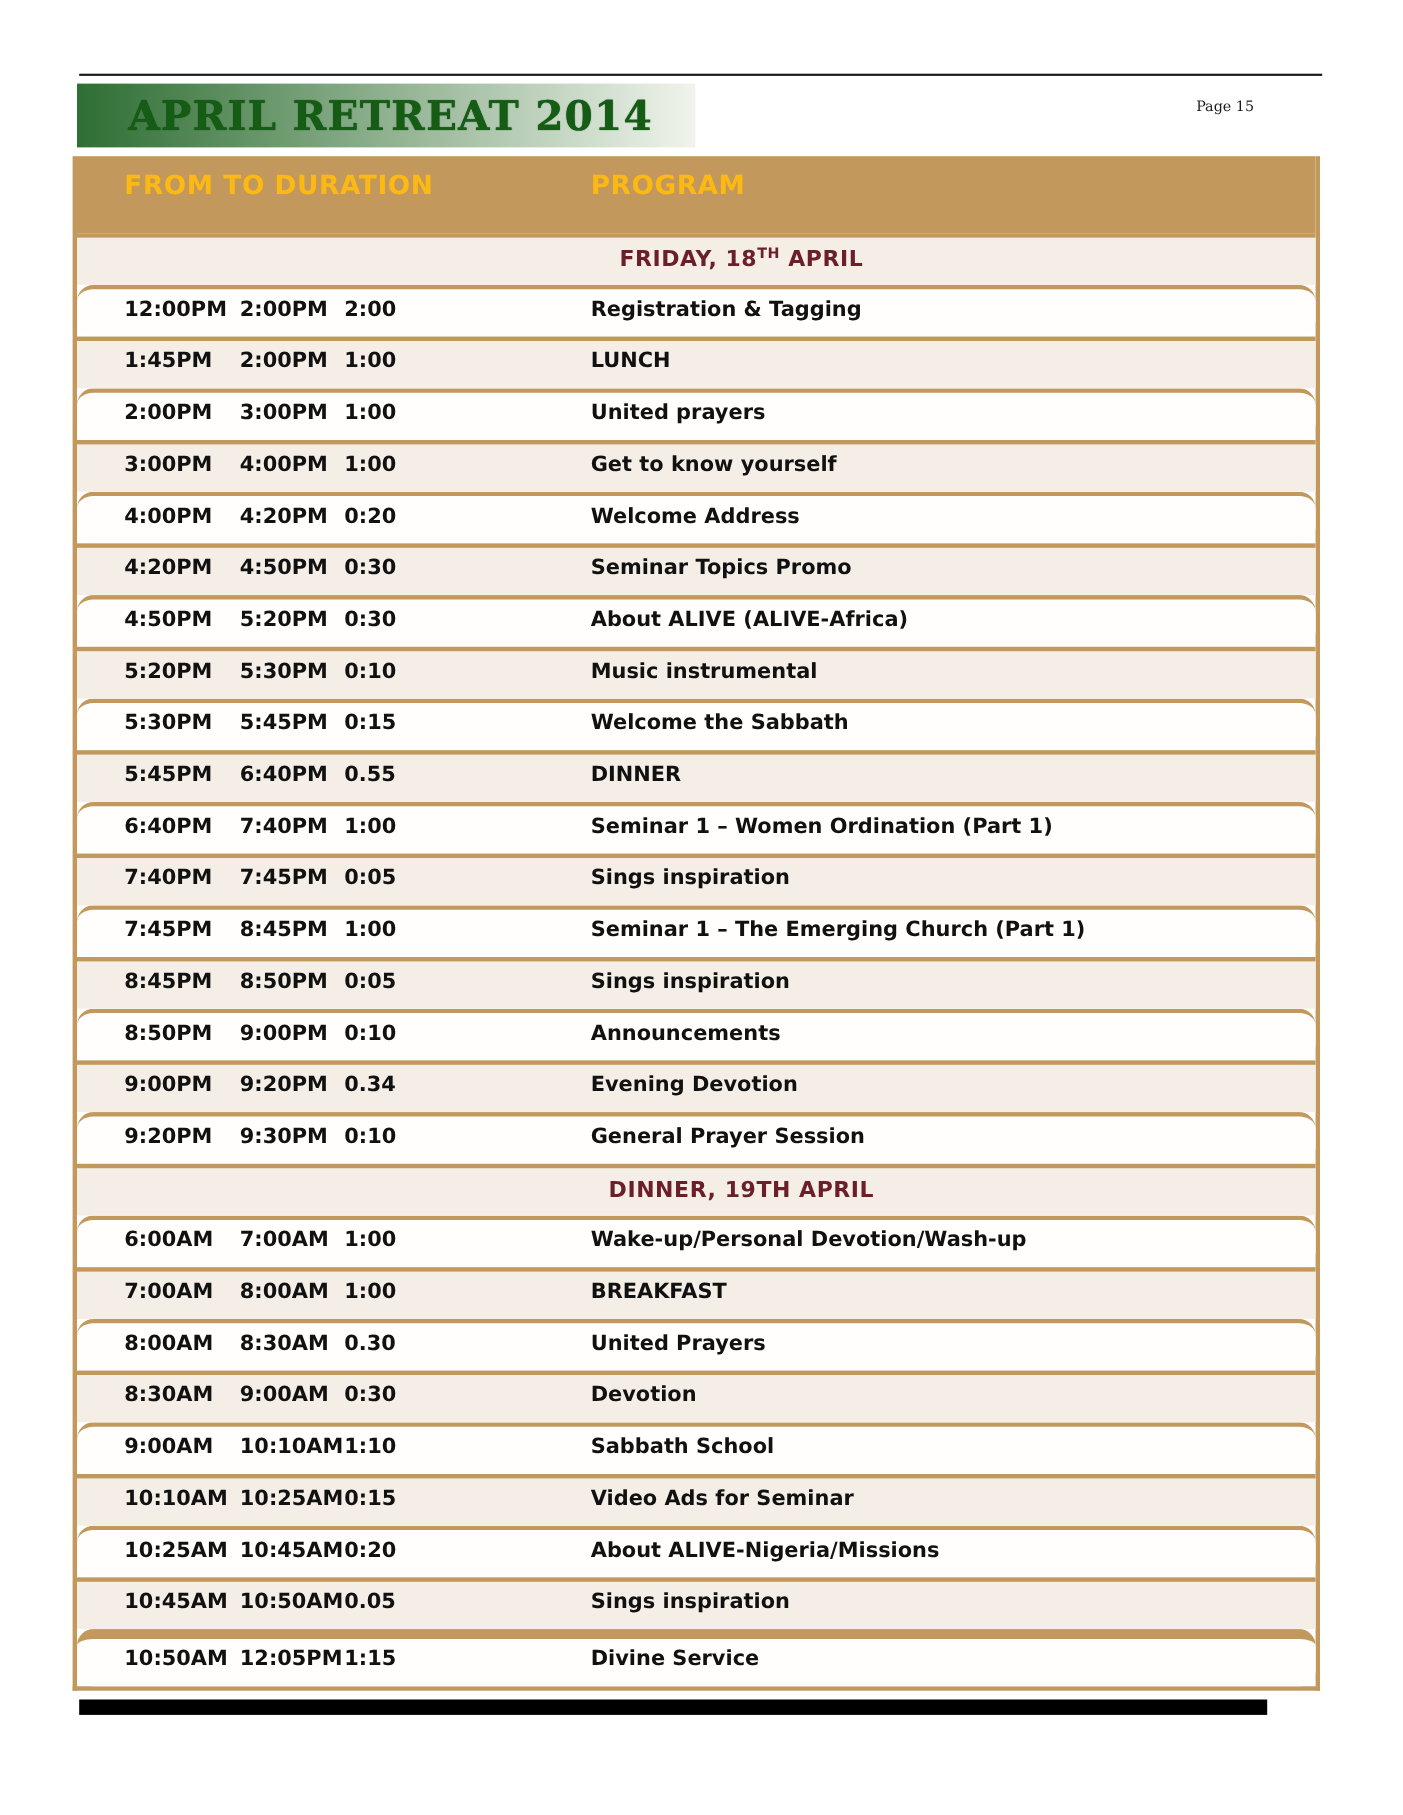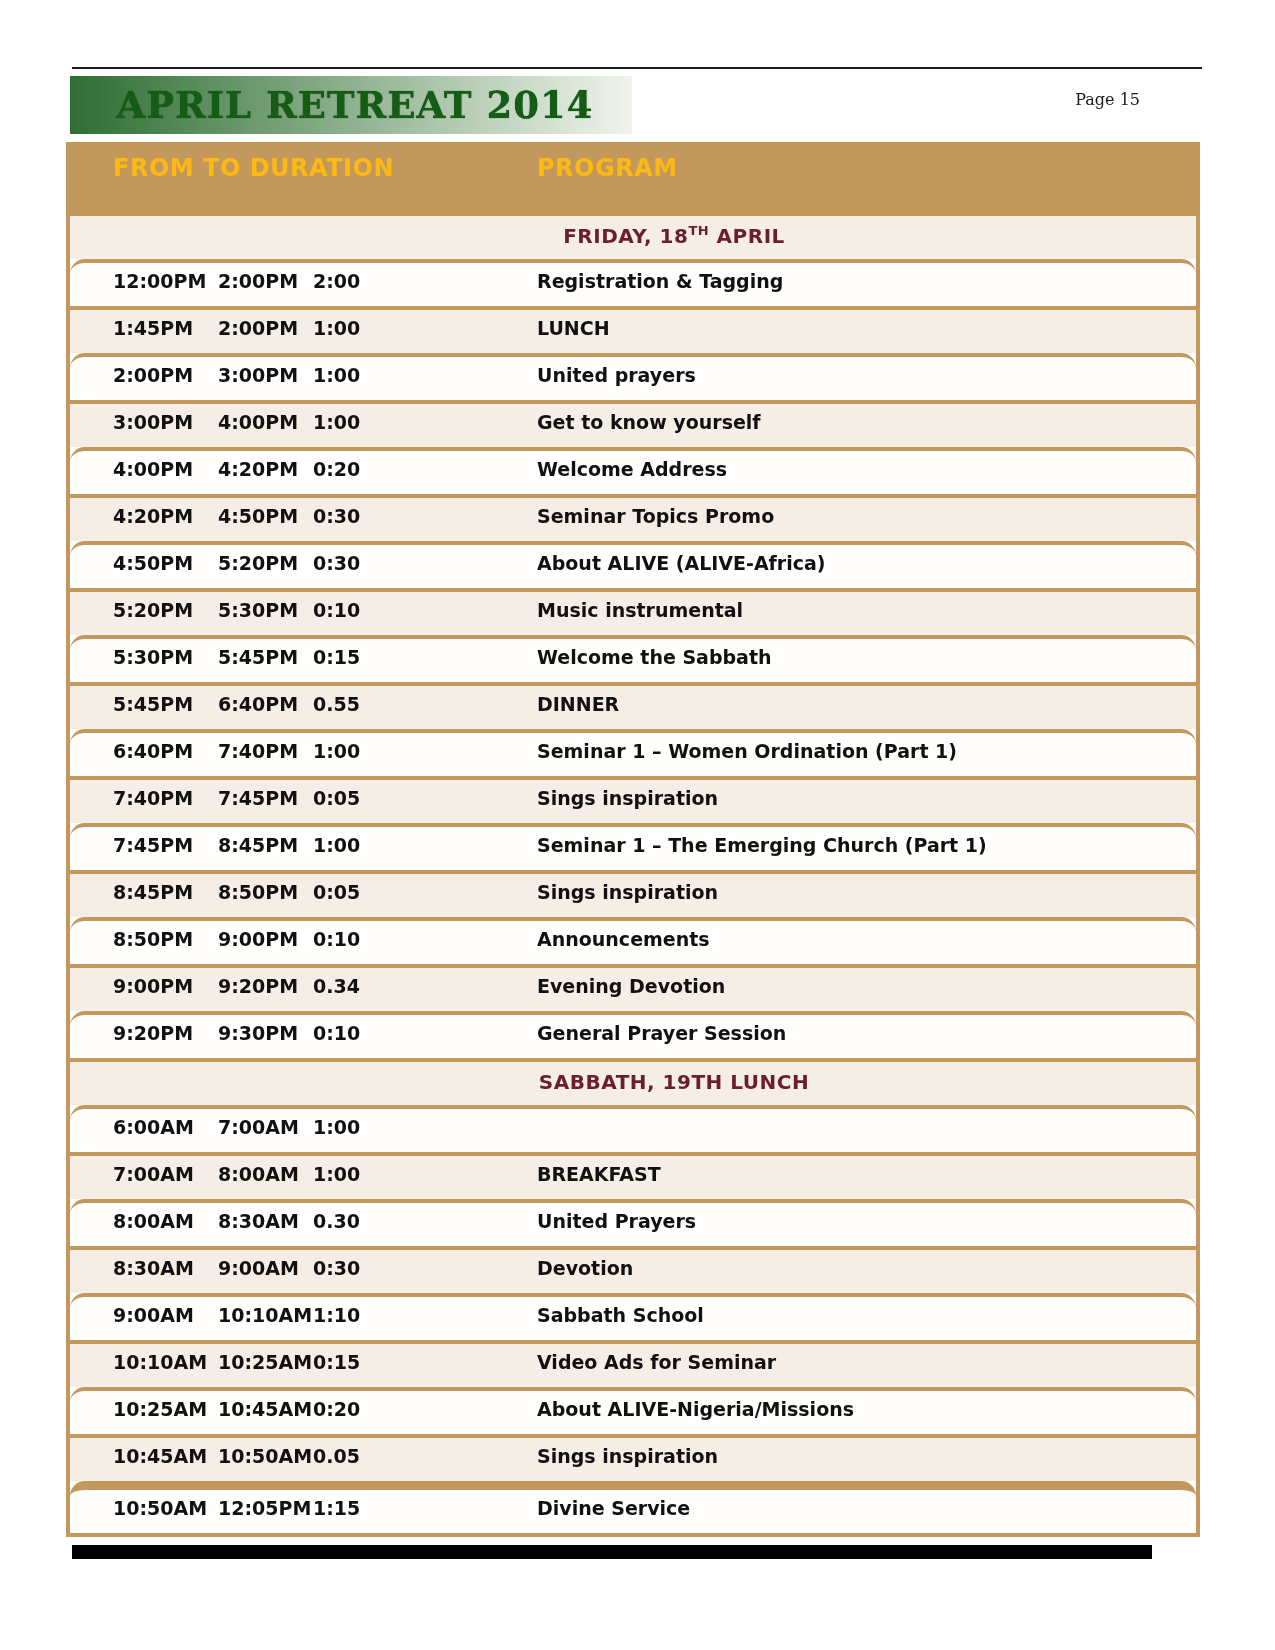--- a/index.html
+++ b/index.html
@@ -38,21 +38,21 @@
     color:var(--green);
     letter-spacing:1px;
     padding-left:8px;
     white-space:nowrap;
     text-shadow:0 0 1px #0b3d0b;
   }
   .page-number{
     position:absolute;left:1020px;top:90px;width:120px;
     text-align:right;
     font-family:"DejaVu Serif","Liberation Serif",serif;
-    font-size:16px;color:#1a1a1a;
+    font-size:13px;color:#1a1a1a;
   }
   .schedule{
     position:absolute;left:66px;top:142px;width:1134px;
     border-left:4px solid var(--tan);
     border-right:4px solid var(--tan);
     border-bottom:4px solid var(--tan);
     box-sizing:border-box;
     background:#ffffff;
   }
   .sched-header{
@@ -234,27 +234,28 @@
   </div>
 
   <div class="row item-row white">
     <span class="c-from">9:20PM</span>
     <span class="c-to">9:30PM</span>
     <span class="c-dur">0:10</span>
     <span class="c-prog">General Prayer Session</span>
   </div>
 
   <div class="row day-row cream">
-    <span class="day-label"><span class="pre">SABBATH, 19TH LUNCH</span><sup class="sup"></sup><span class="post"></span></span>
+    <span class="day-label"><span class="pre">DINNER, 19TH APRIL</span><sup class="sup"></sup><span class="post"></span></span>
   </div>
 
   <div class="row item-row white">
     <span class="c-from">6:00AM</span>
     <span class="c-to">7:00AM</span>
     <span class="c-dur">1:00</span>
+    <span class="c-prog">Wake-up/Personal Devotion/Wash-up</span>
   </div>
 
   <div class="row item-row cream">
     <span class="c-from">7:00AM</span>
     <span class="c-to">8:00AM</span>
     <span class="c-dur">1:00</span>
     <span class="c-prog">BREAKFAST</span>
   </div>
 
   <div class="row item-row white">

